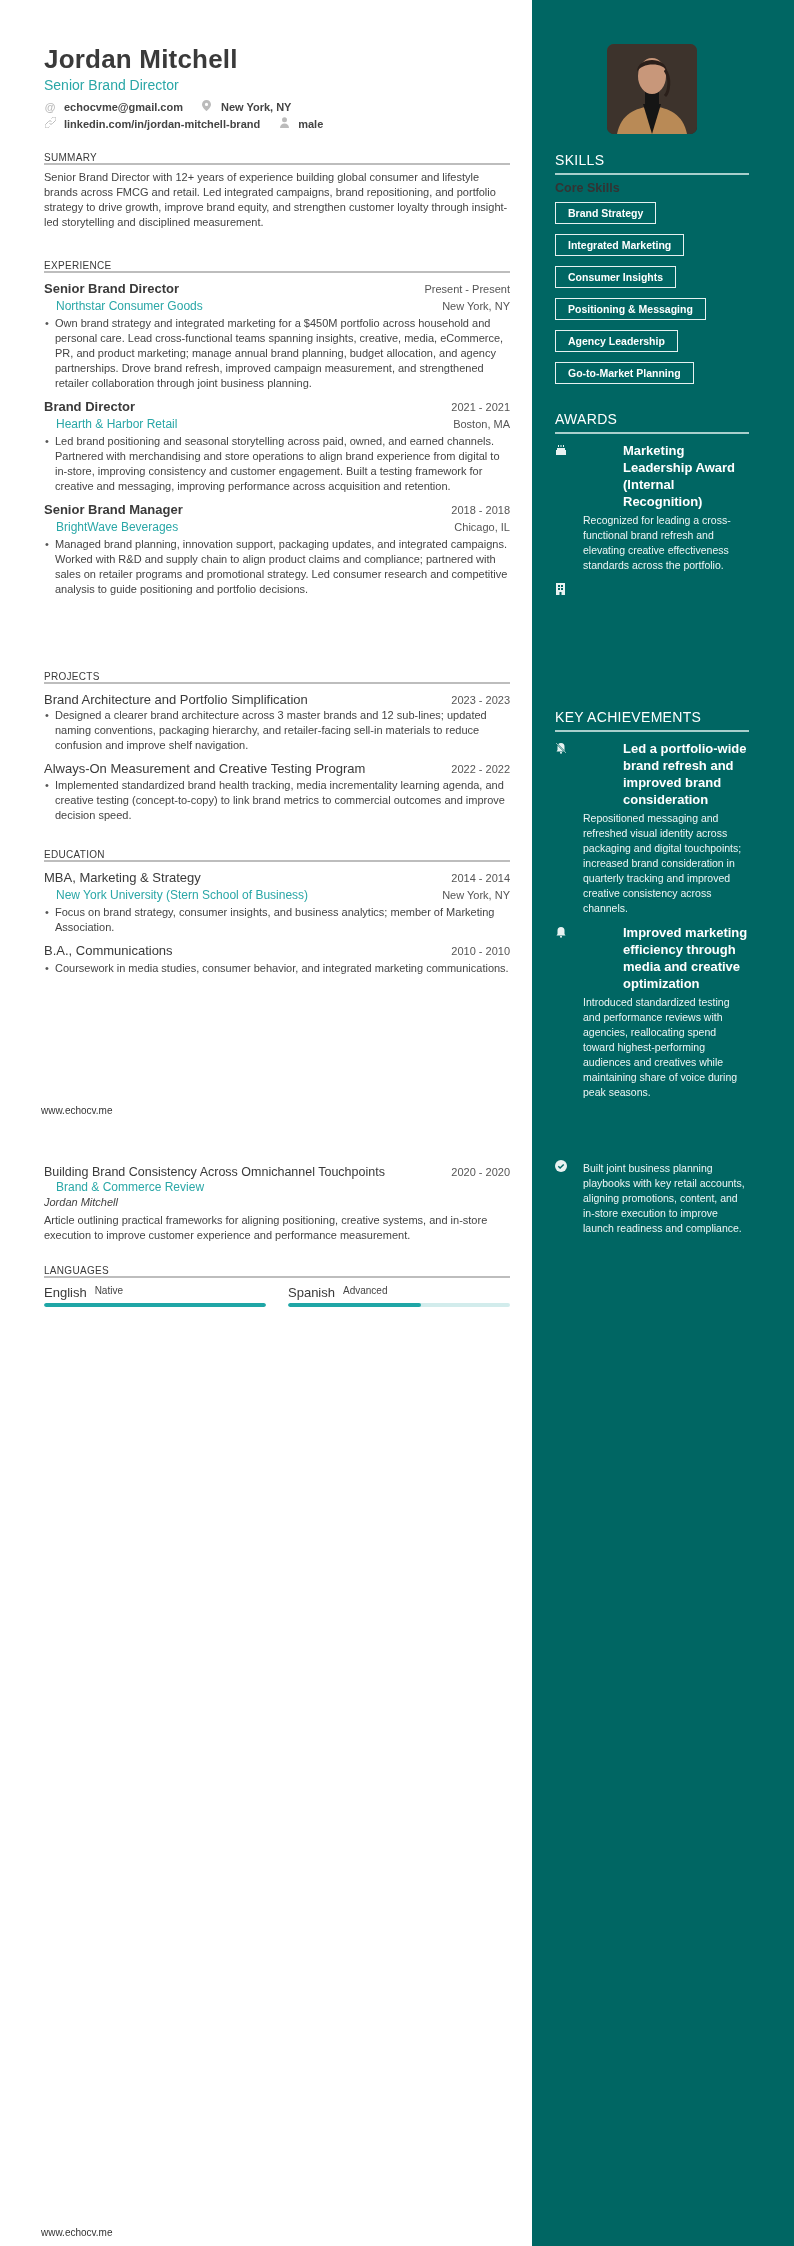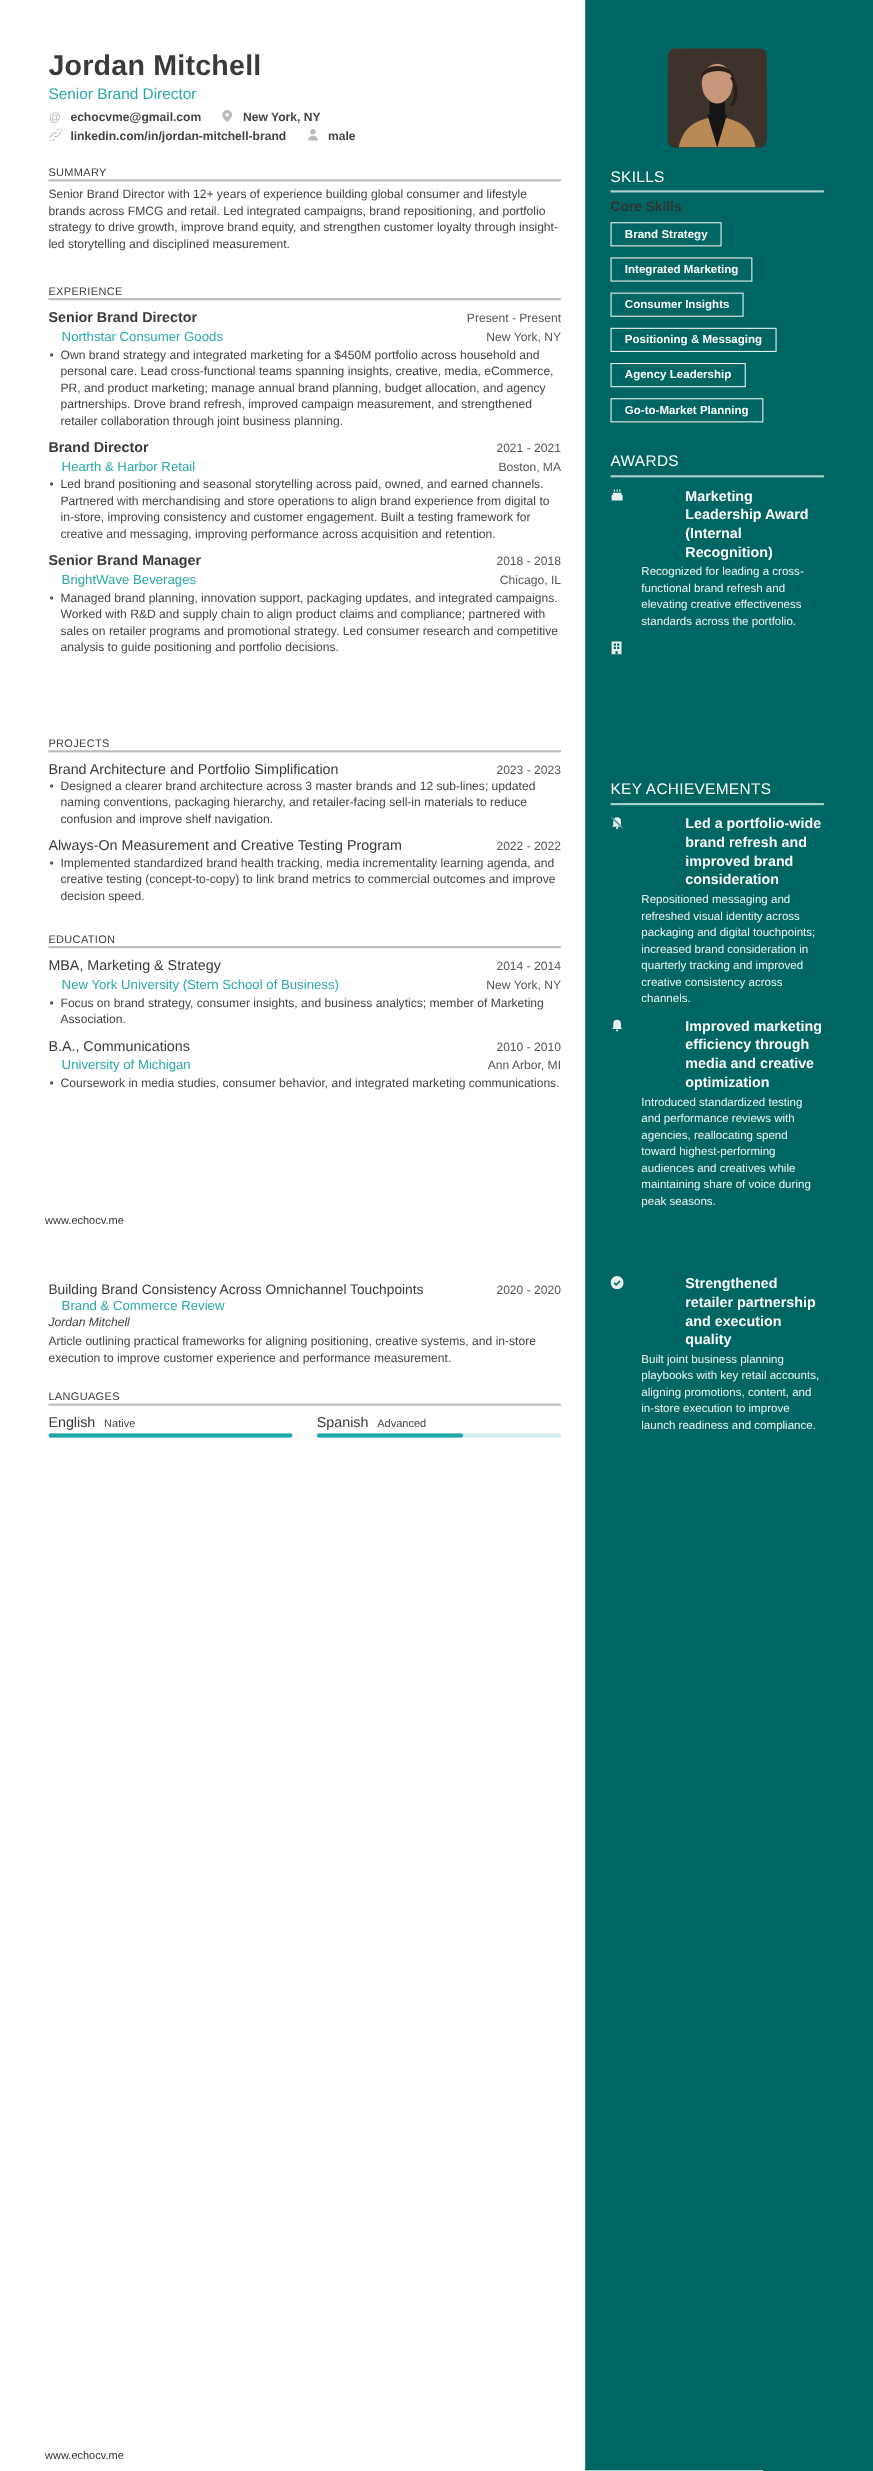--- a/index.html
+++ b/index.html
@@ -26,21 +26,21 @@
   .date { font-size: 11px; color: #555; white-space: nowrap; }
   .org { font-size: 12px; color: #2aa7a7; margin-top: 3px; margin-left: 12px; }
   .loc { font-size: 11px; color: #555; }
   ul.bul { list-style: none; margin-top: 3px; }
   ul.bul li { position: relative; padding-left: 11px; font-size: 11px; line-height: 15px; color: #444; }
   ul.bul li::before { content: "•"; position: absolute; left: 1px; top: 0; color: #555; }
   .author { font-size: 11px; font-style: italic; color: #444; margin-top: 2px; }
 
   .lang-wrap { display: flex; justify-content: space-between; margin-top: 7px; }
   .lang { width: 222px; }
-  .lang-top { display: flex; align-items: flex-end; }
+  .lang-top { display: flex; align-items: flex-start; }
   .lang-name { font-size: 13px; color: #3a3a3a; }
   .lang-lvl { font-size: 10px; color: #444; margin-left: 8px; }
   .bar { height: 4px; background: #d2ecec; margin-top: 3px; border-radius: 2px; overflow: hidden; }
   .bar-fill { height: 4px; background: #1fa6a6; border-radius: 2px; }
 
   .footer { position: absolute; left: 41px; font-size: 10px; color: #333; }
 
   
   .photo { position: absolute; left: 607px; top: 44px; width: 90px; height: 90px; border-radius: 7px; overflow: hidden; background: linear-gradient(160deg,#4f4137,#2e2520); }
   .s-sec { position: absolute; left: 555px; width: 194px; }
@@ -177,24 +177,20 @@
         </div>
         <ul class="bul">
             <li>Focus on brand strategy, consumer insights, and business analytics; member of Marketing Association.</li>
           </ul>
       </div>
       <div class="item">
         <div class="row">
           <span class="plain-title">B.A., Communications</span>
           <span class="date">2010 - 2010</span>
         </div>
-        <div class="row">
-          <span class="org">University of Michigan</span>
-          <span class="loc">Ann Arbor, MI</span>
-        </div>
         <ul class="bul">
             <li>Coursework in media studies, consumer behavior, and integrated marketing communications.</li>
           </ul>
       </div>
     </div>
 
 
     <div class="footer" style="top:1105px;">www.echocv.me</div>
 
     <div class="sec" style="top:1165px;">
@@ -324,18 +320,17 @@
 
   <div class="s-sec" style="top:1158px;">
     <div class="s-item" style="margin-top:0;">
       <span class="s-ic">
         <svg width="12" height="12" viewBox="0 0 12 12">
             <circle cx="6" cy="6" r="6" fill="#e8f2f1"></circle>
             <path d="M3.3 6.2l1.8 1.8 3.6-3.6" stroke="#006663" stroke-width="1.4" fill="none"></path>
           </svg>
       </span>
       <div class="s-body">
-        <div class="s-title">Strengthened retailer partnership and execution quality</div>
         <div class="s-desc">Built joint business planning playbooks with key retail accounts, aligning promotions, content, and in-store execution to improve launch readiness and compliance.</div>
       </div>
     </div>
   </div>
 </div>
 
 </body></html>

